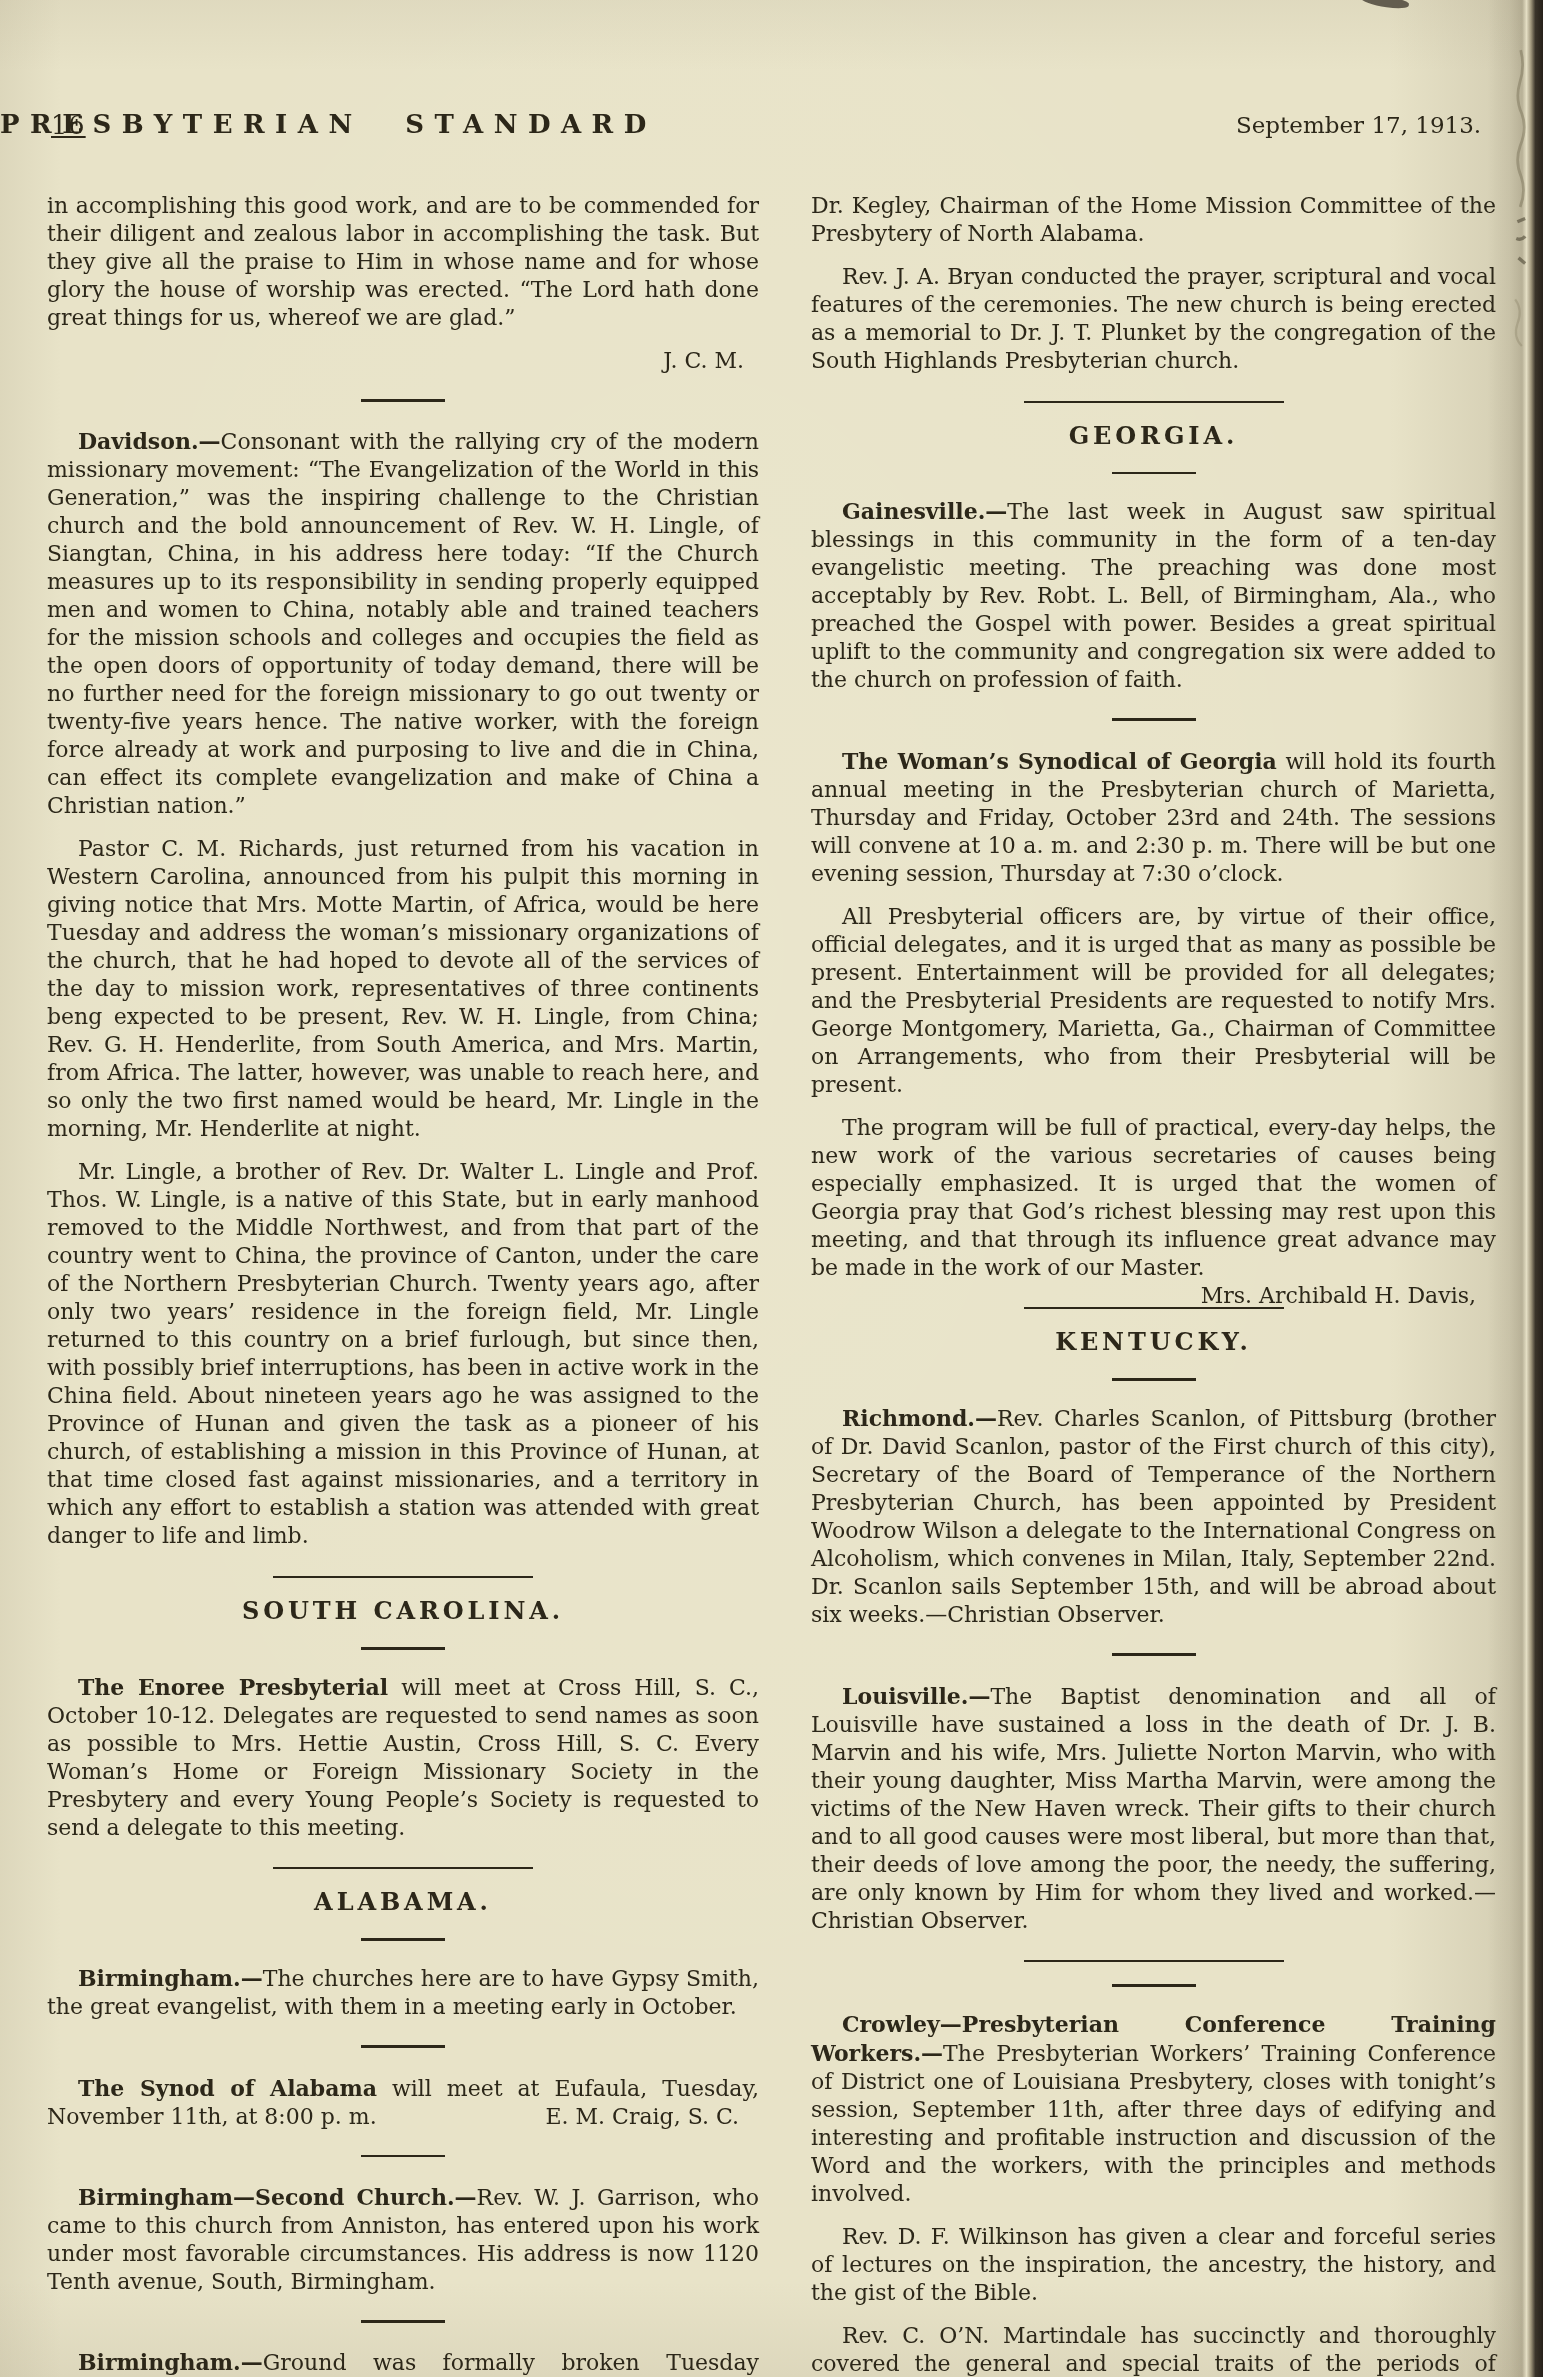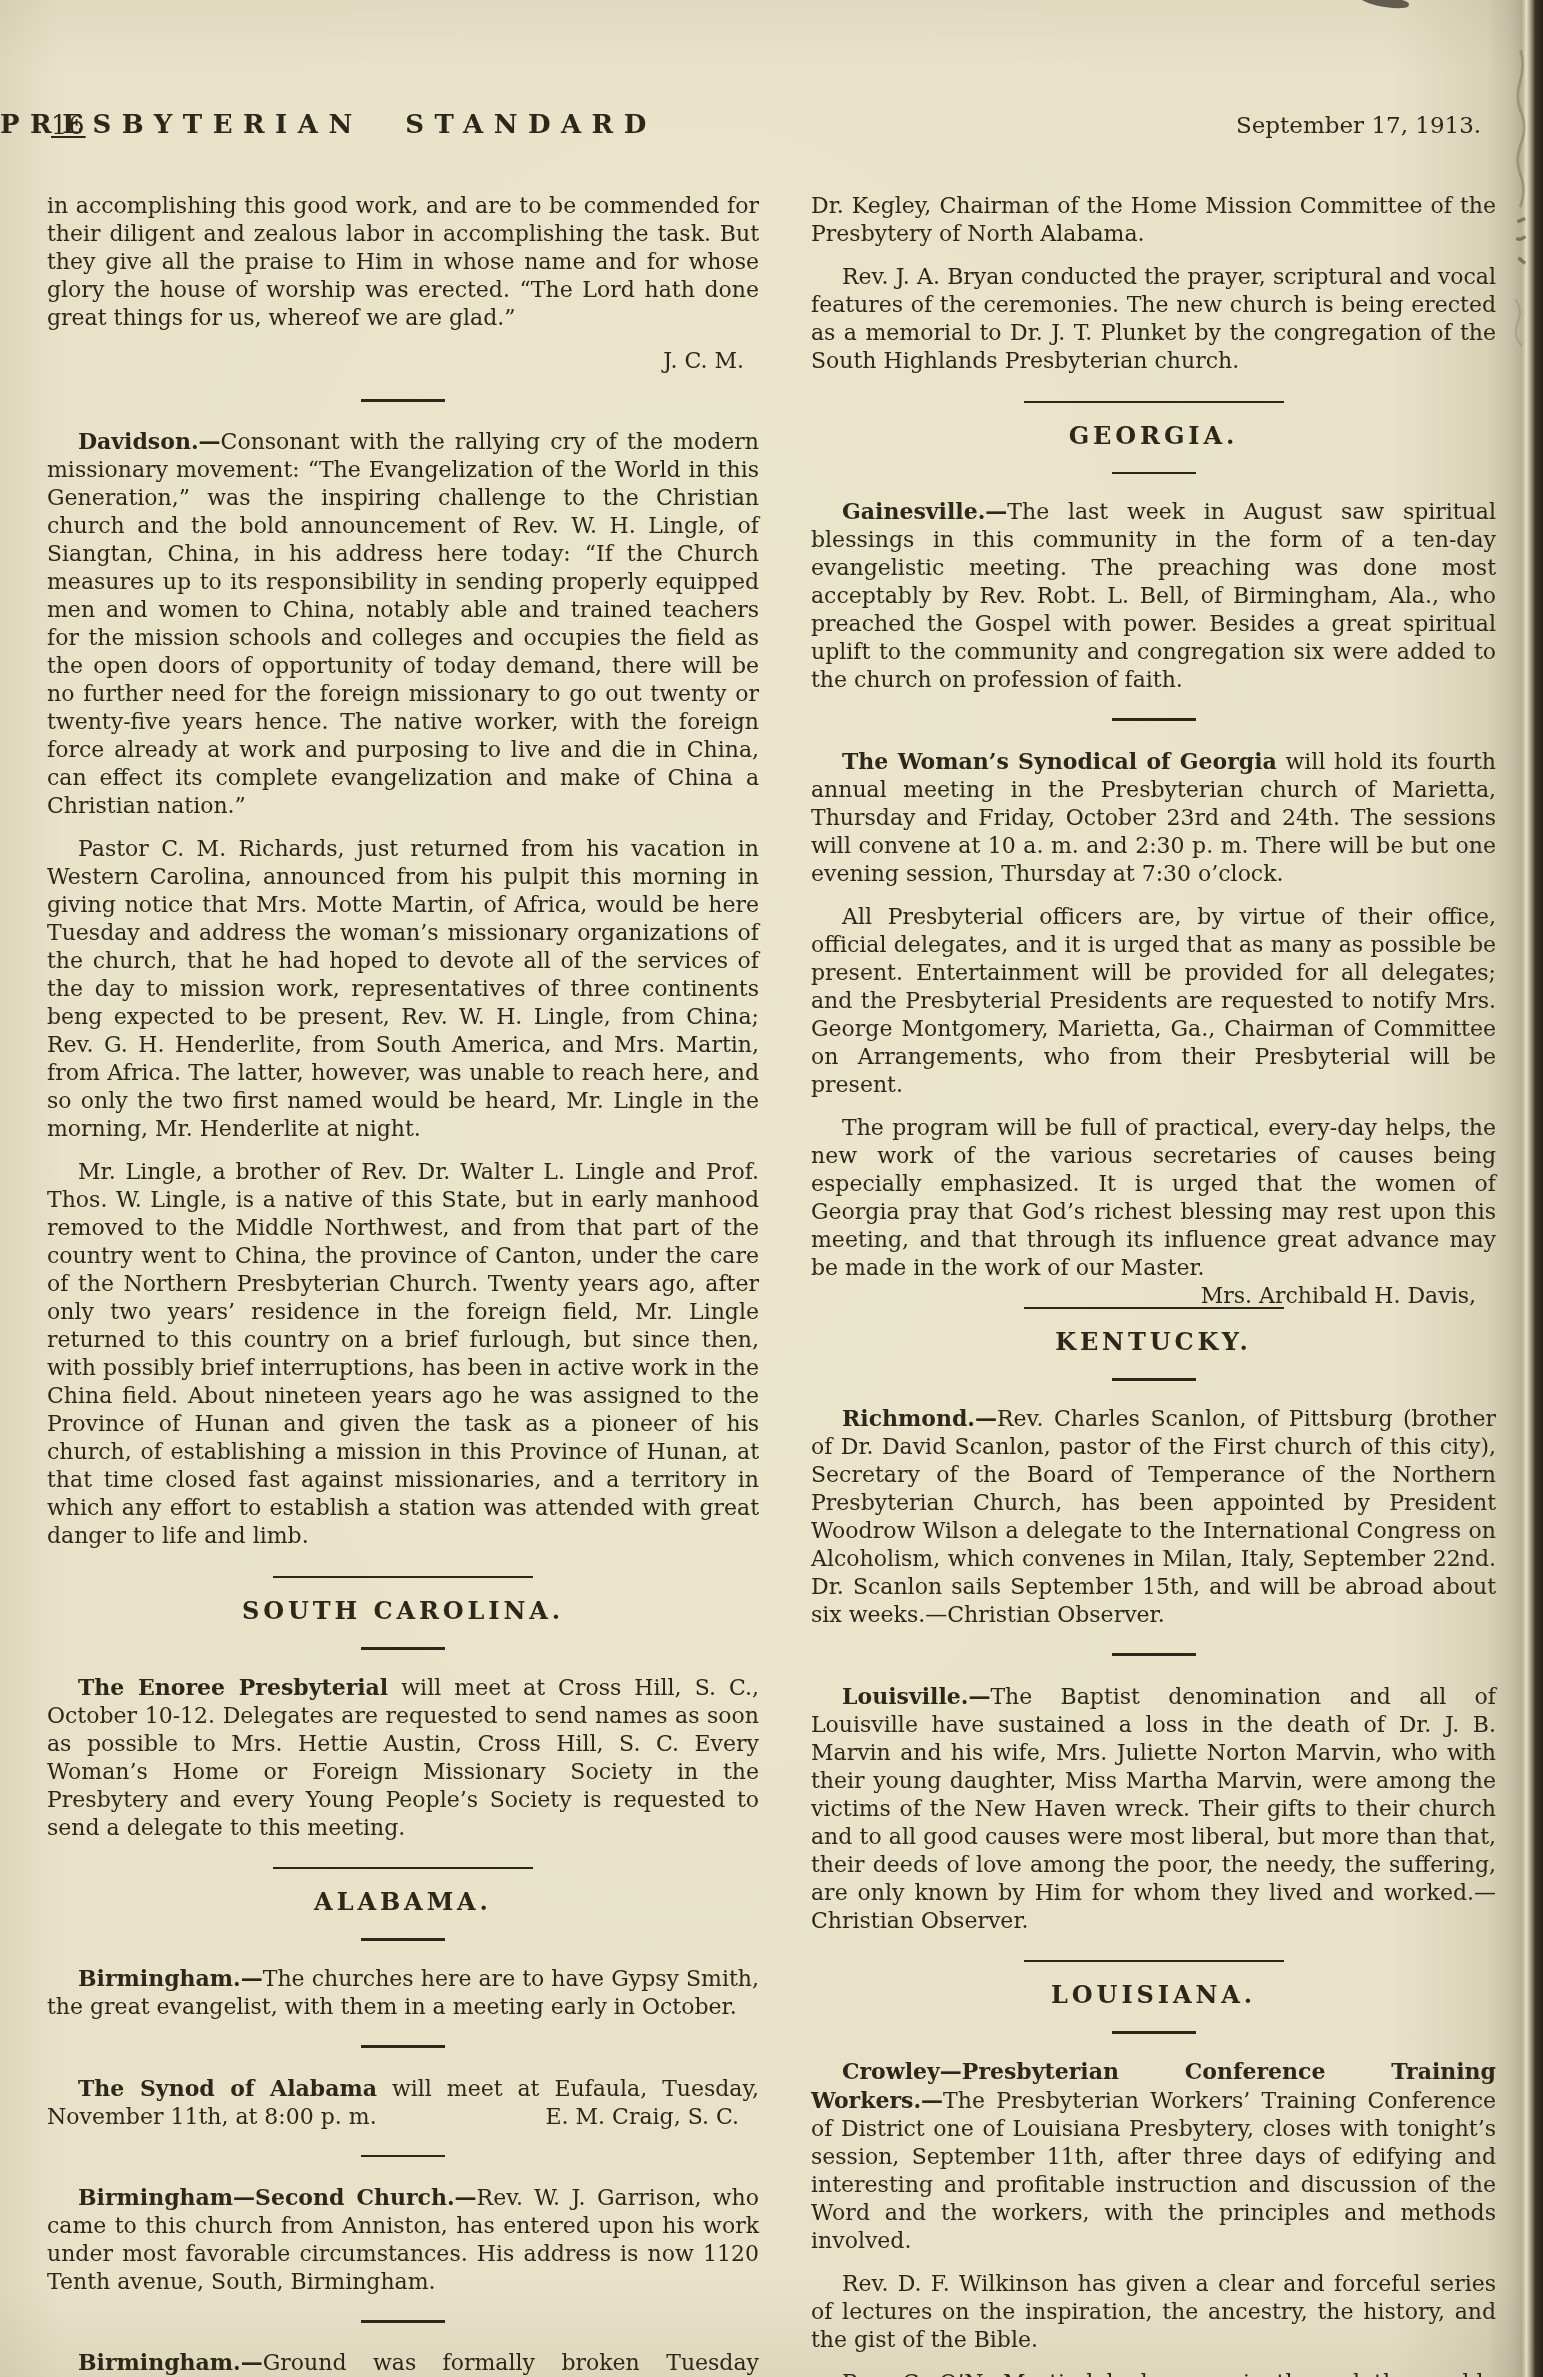--- a/index.html
+++ b/index.html
@@ -101,21 +101,20 @@
     <p class="para"><strong>The Woman’s Synodical of Georgia</strong><span> will hold its fourth annual meeting in the Presbyterian church of Marietta, Thursday and Friday, October 23rd and 24th.  The sessions will convene at 10 a. m. and 2:30 p. m.  There will be but one evening session, Thursday at 7:30 o’clock.</span></p>
     <p class="para"><span>All Presbyterial officers are, by virtue of their office, official delegates, and it is urged that as many as possible be present.  Entertainment will be provided for all delegates; and the Presbyterial Presidents are requested to notify Mrs. George Montgomery, Marietta, Ga., Chairman of Committee on Arrangements, who from their Presbyterial will be present.</span></p>
     <p class="para"><span>The program will be full of practical, every-day helps, the new work of the various secretaries of causes being especially emphasized.  It is urged that the women of Georgia pray that God’s richest blessing may rest upon this meeting, and that through its influence great advance may be made in the work of our Master.</span><span class="tail">Mrs. Archibald H. Davis,</span></p>
     <div class="rule long"></div>
     <h2 class="sec">KENTUCKY.</h2>
     <div class="rule short"></div>
     <p class="para"><strong>Richmond.—</strong><span>Rev. Charles Scanlon, of Pittsburg (brother of Dr. David Scanlon, pastor of the First church of this city), Secretary of the Board of Temperance of the Northern Presbyterian Church, has been appointed by President Woodrow Wilson a delegate to the International Congress on Alcoholism, which convenes in Milan, Italy, September 22nd.  Dr. Scanlon sails September 15th, and will be abroad about six weeks.—Christian Observer.</span></p>
     <div class="rule short standalone"></div>
     <p class="para"><strong>Louisville.—</strong><span>The Baptist denomination and all of Louisville have sustained a loss in the death of Dr. J. B. Marvin and his wife, Mrs. Juliette Norton Marvin, who with their young daughter, Miss Martha Marvin, were among the victims of the New Haven wreck.  Their gifts to their church and to all good causes were most liberal, but more than that, their deeds of love among the poor, the needy, the suffering, are only known by Him for whom they lived and worked.—Christian Observer.</span></p>
     <div class="rule long"></div>
-    <h2 class="sec">LOUISIANA.</h2>
     <div class="rule short"></div>
     <p class="para"><strong>Crowley—Presbyterian Conference Training Workers.—</strong><span>The Presbyterian Workers’ Training Conference of District one of Louisiana Presbytery, closes with tonight’s session, September 11th, after three days of edifying and interesting and profitable instruction and discussion of the Word and the workers, with the principles and methods involved.</span></p>
     <p class="para"><span>Rev. D. F. Wilkinson has given a clear and forceful series of lectures on the inspiration, the ancestry, the history, and the gist of the Bible.</span></p>
     <p class="para"><span>Rev. C. O’N. Martindale has succinctly and thoroughly covered the general and special traits of the periods of Pupil-Life, showing the teacher’s practical adaptation of methods and the Sunday School’s provision for meeting the needs and possibilities of these stages.</span></p>
     <p class="para"><span>Rev. E. M. Stewart has presented the qualifications and obligations and  work of the teacher in an earnest and gripping way.</span></p>
   </div>
 
 <div class="binding-edge"></div>
 <div class="corner-smudge"></div>
 <svg class="pen-marks" width="29" height="543" viewBox="0 0 52 980">

